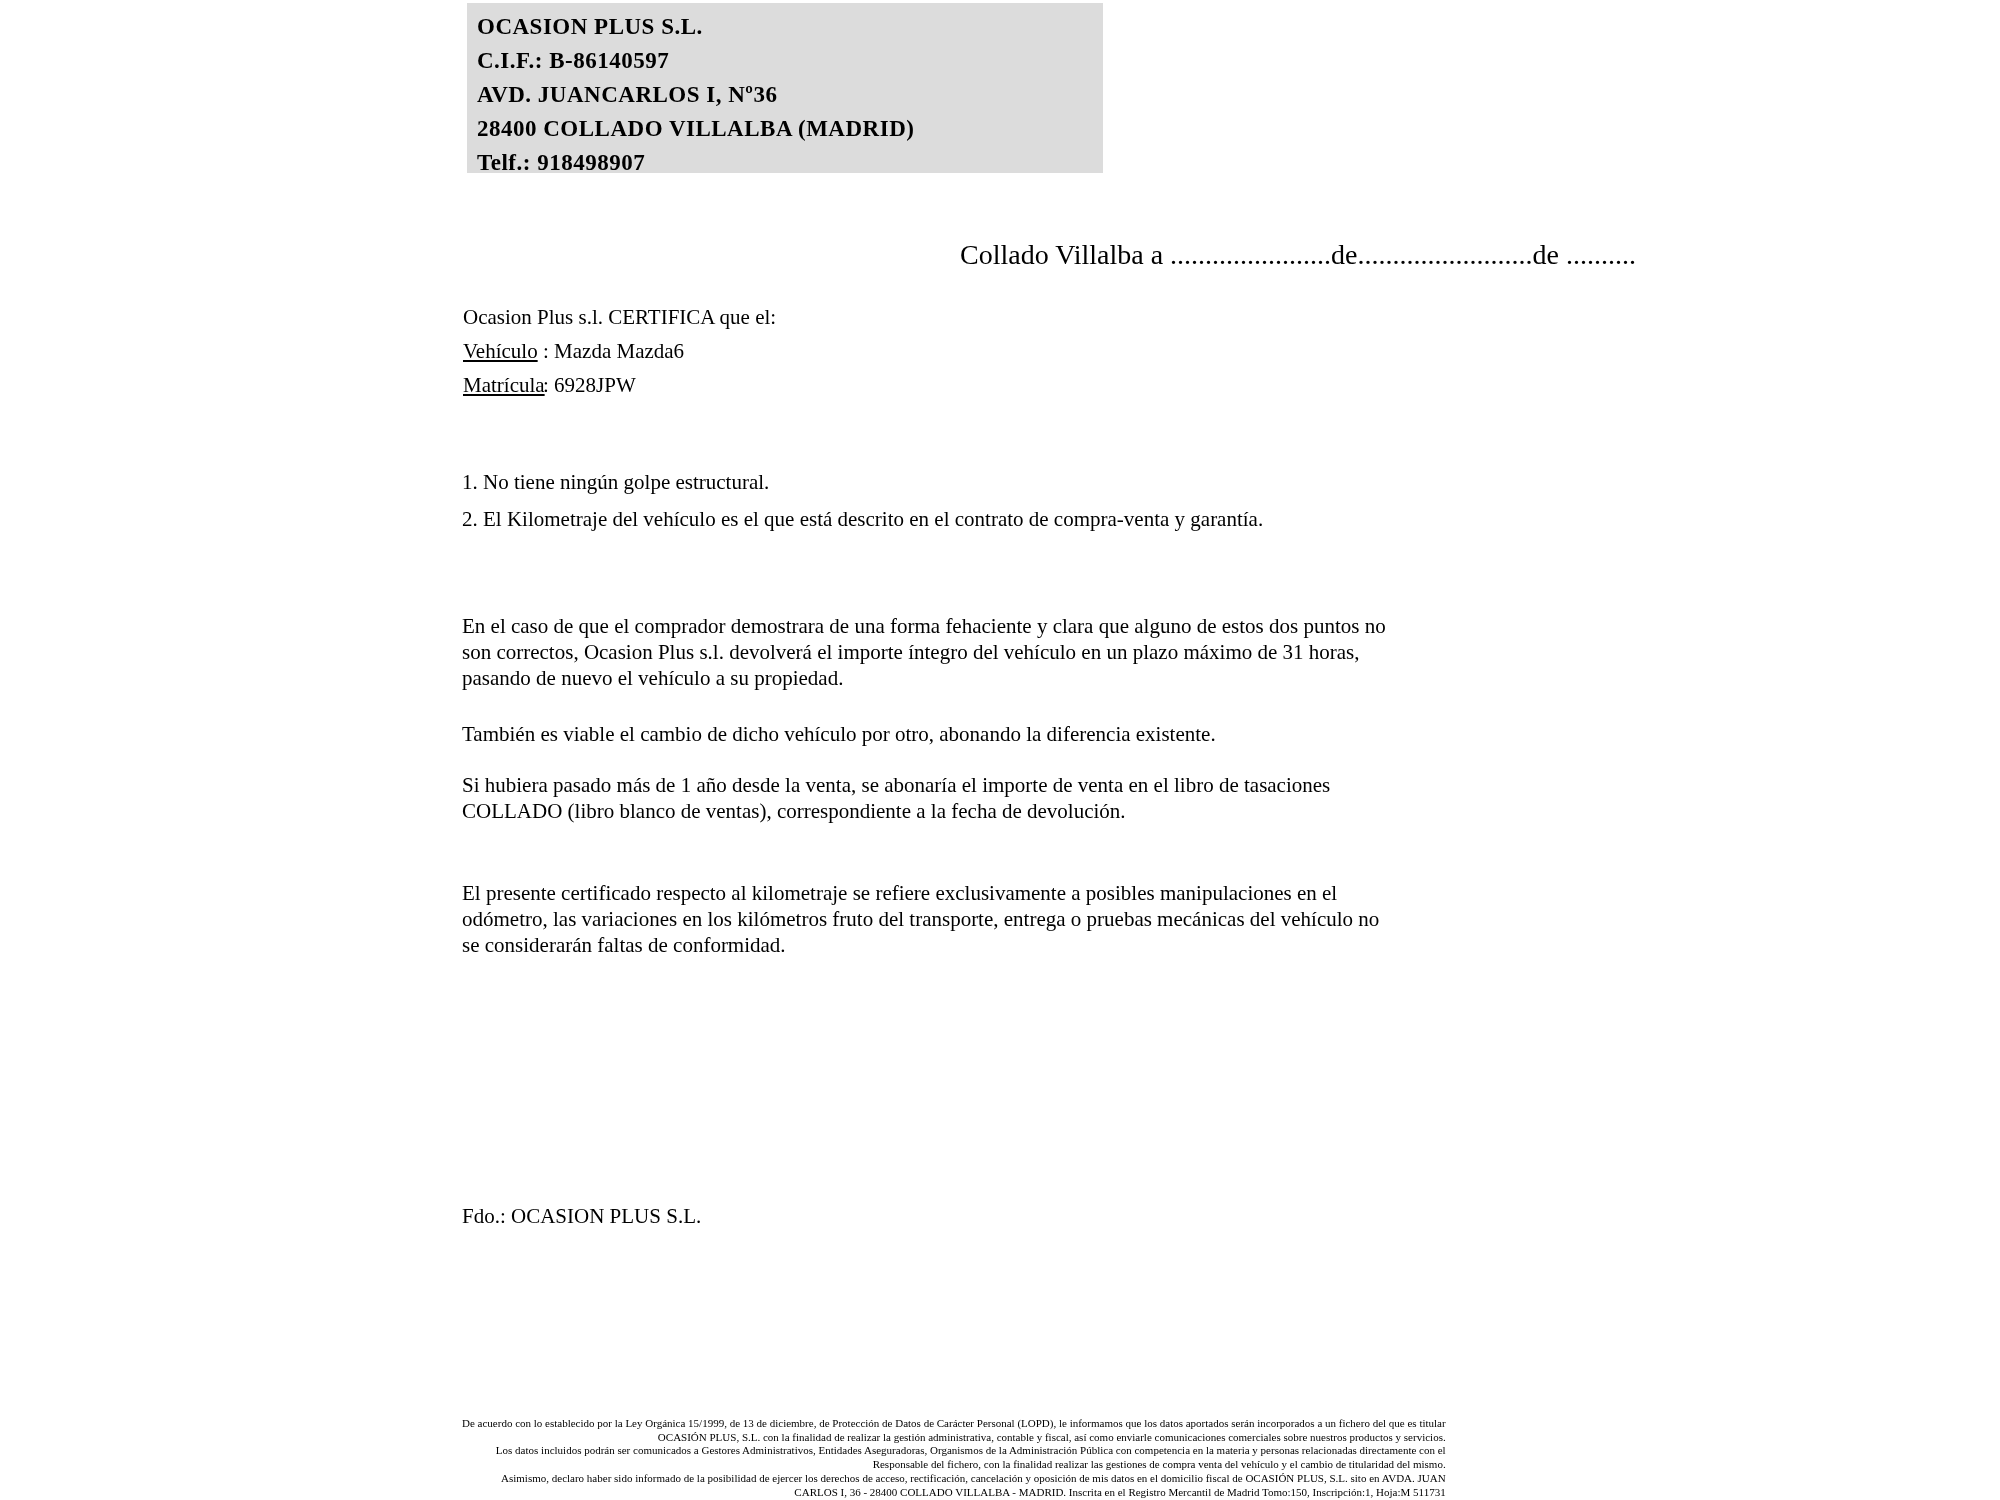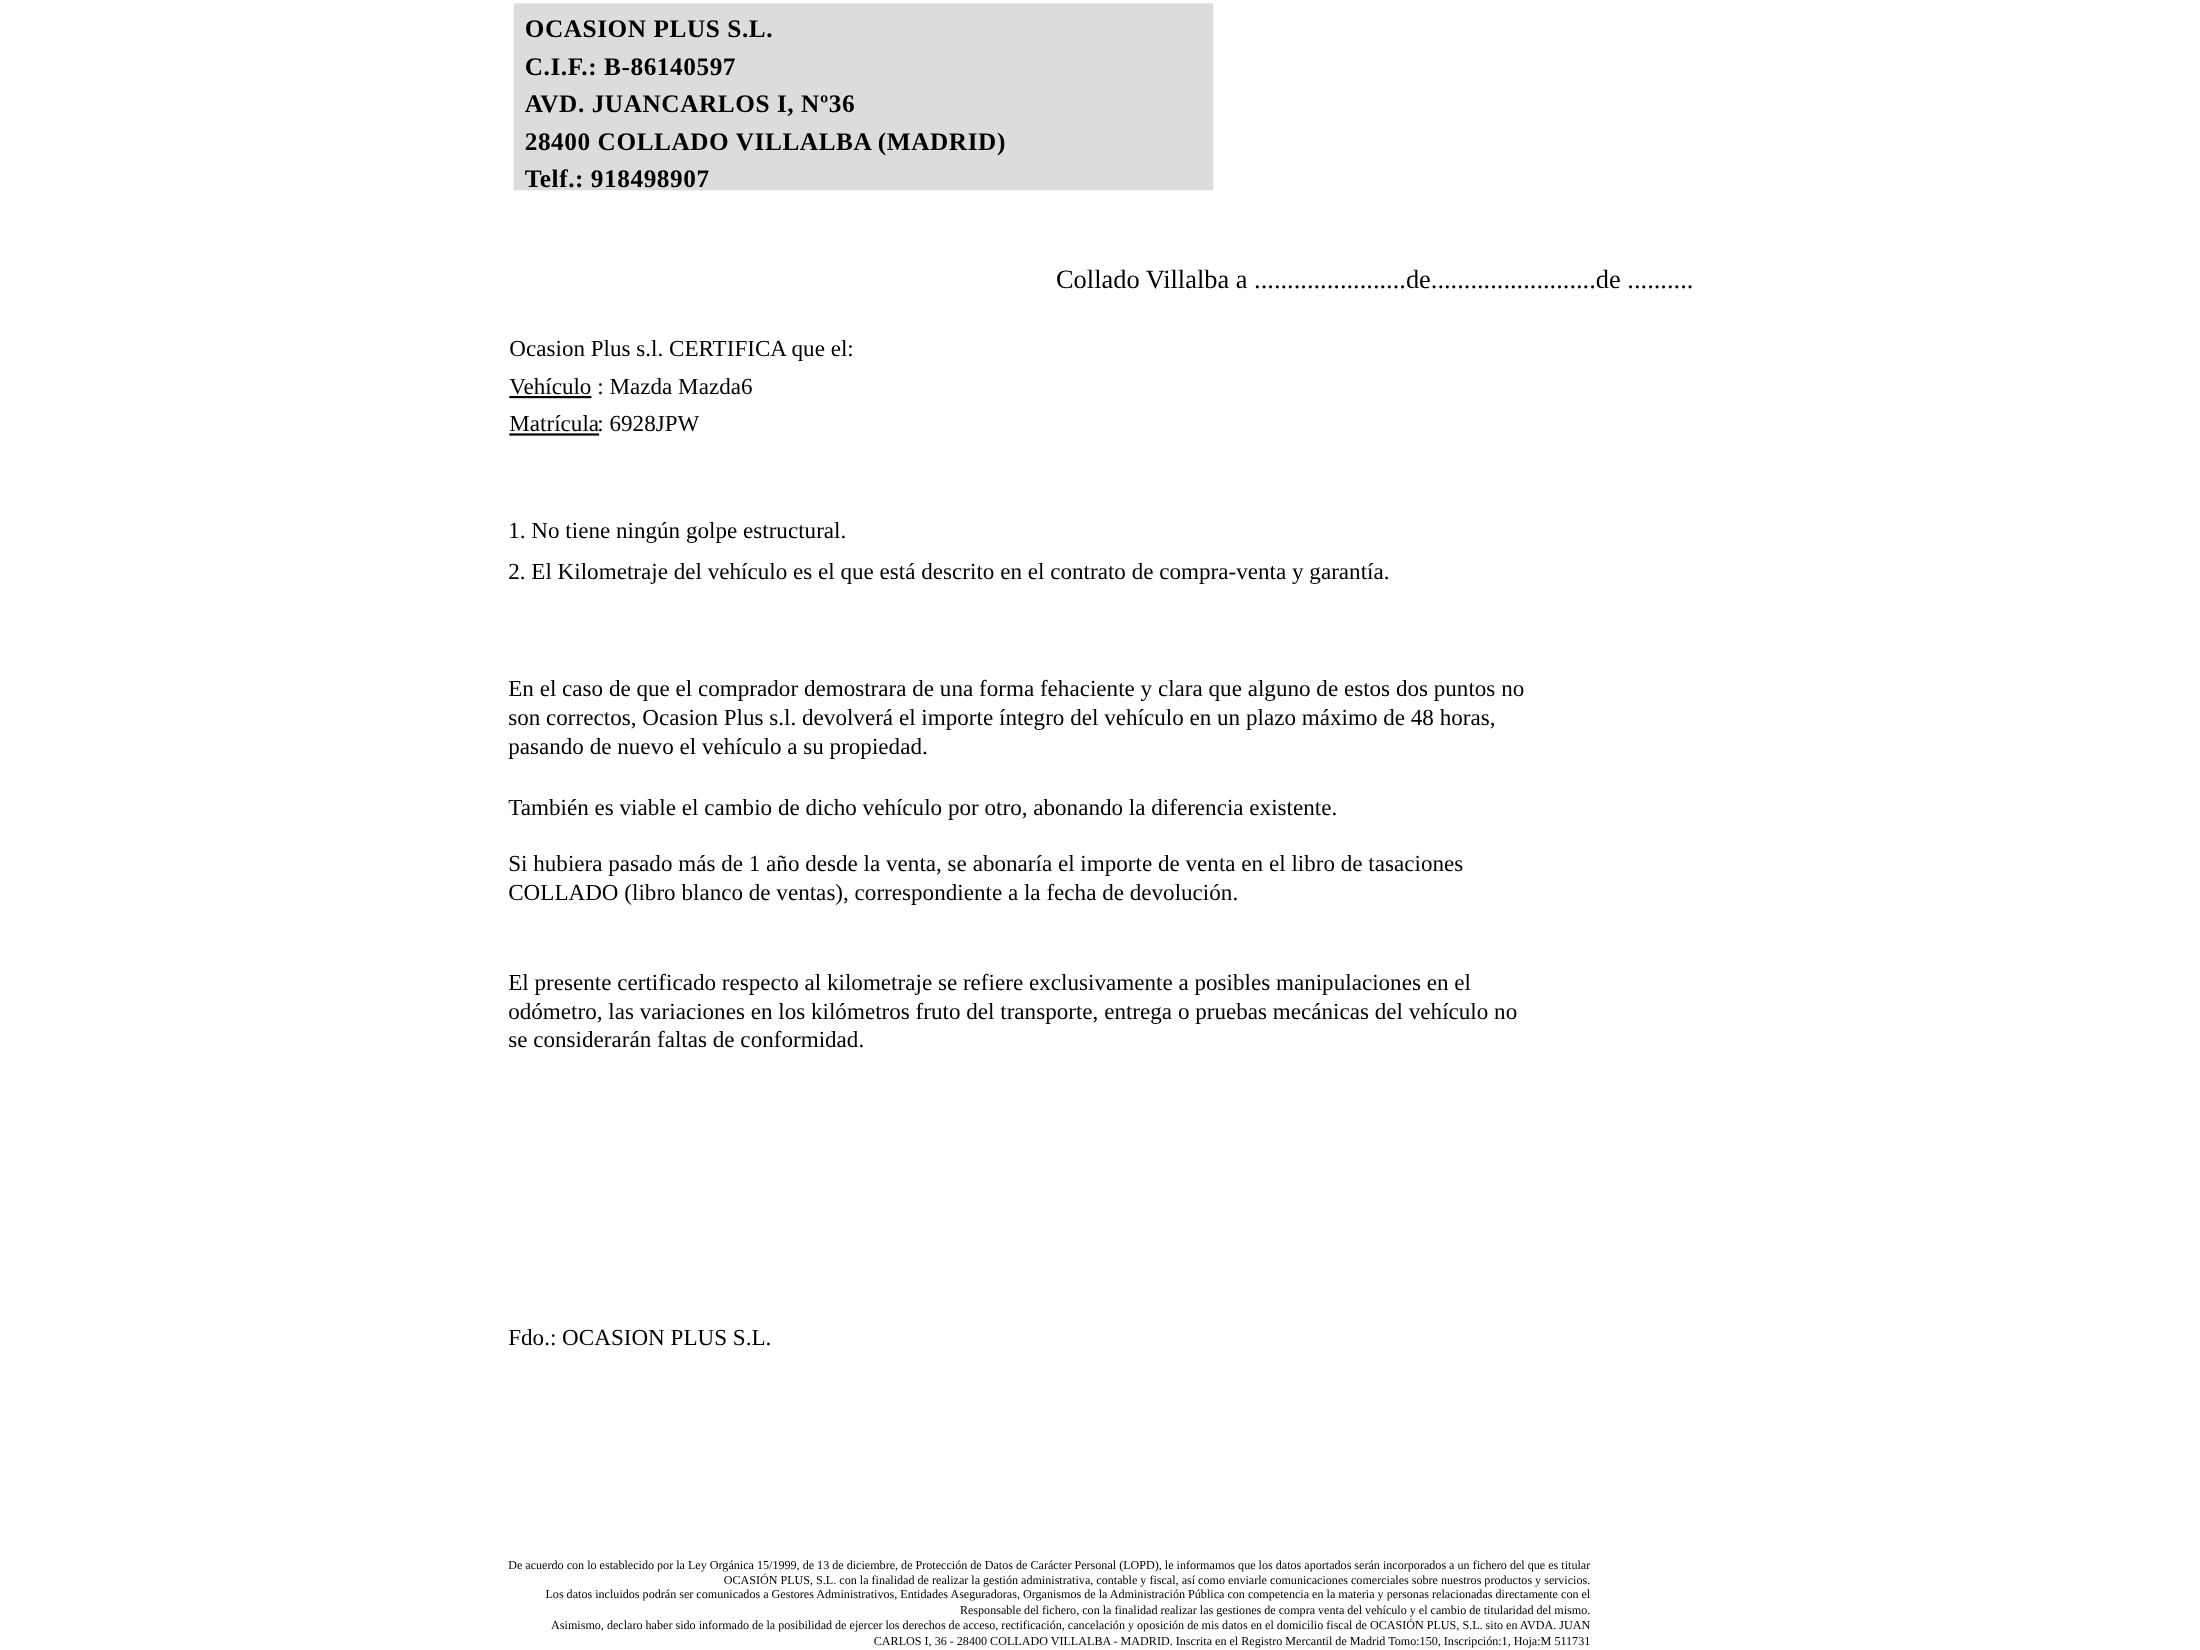--- a/index.html
+++ b/index.html
@@ -31,21 +31,21 @@
     font-weight: bold;
     font-size: 23px;
     line-height: 34px;
     letter-spacing: 0.5px;
     white-space: nowrap;
   }
   .date-line {
     position: absolute;
     left: 960px;
     top: 242px;
-    font-size: 24px;
+    font-size: 28px;
     line-height: 26px;
     white-space: nowrap;
   }
   .cert-block {
     position: absolute;
     left: 463px;
     top: 300px;
     font-size: 21px;
     line-height: 34px;
     white-space: nowrap;
@@ -100,21 +100,21 @@
     <div>Ocasion Plus s.l. CERTIFICA que el:</div>
     <div><span class="cert-label-wrap"><span class="cert-label">Vehículo</span></span><span>: Mazda Mazda6</span></div>
     <div><span class="cert-label-wrap"><span class="cert-label">Matrícula</span></span><span>: 6928JPW</span></div>
   </div>
 
   <div class="body-block p1">1. No tiene ningún golpe estructural.</div>
   <div class="body-block p2">2. El Kilometraje del vehículo es el que está descrito en el contrato de compra-venta y garantía.</div>
 
   <div class="body-block para-caso">
     <div>En el caso de que el comprador demostrara de una forma fehaciente y clara que alguno de estos dos puntos no</div>
-    <div>son correctos, Ocasion Plus s.l. devolverá el importe íntegro del vehículo en un plazo máximo de 48 horas,</div>
+    <div>son correctos, Ocasion Plus s.l. devolverá el importe íntegro del vehículo en un plazo máximo de 31 horas,</div>
     <div>pasando de nuevo el vehículo a su propiedad.</div>
   </div>
 
   <div class="body-block para-tambien">
     <div>También es viable el cambio de dicho vehículo por otro, abonando la diferencia existente.</div>
   </div>
 
   <div class="body-block para-si">
     <div>Si hubiera pasado más de 1 año desde la venta, se abonaría el importe de venta en el libro de tasaciones</div>
     <div>COLLADO (libro blanco de ventas), correspondiente a la fecha de devolución.</div>

